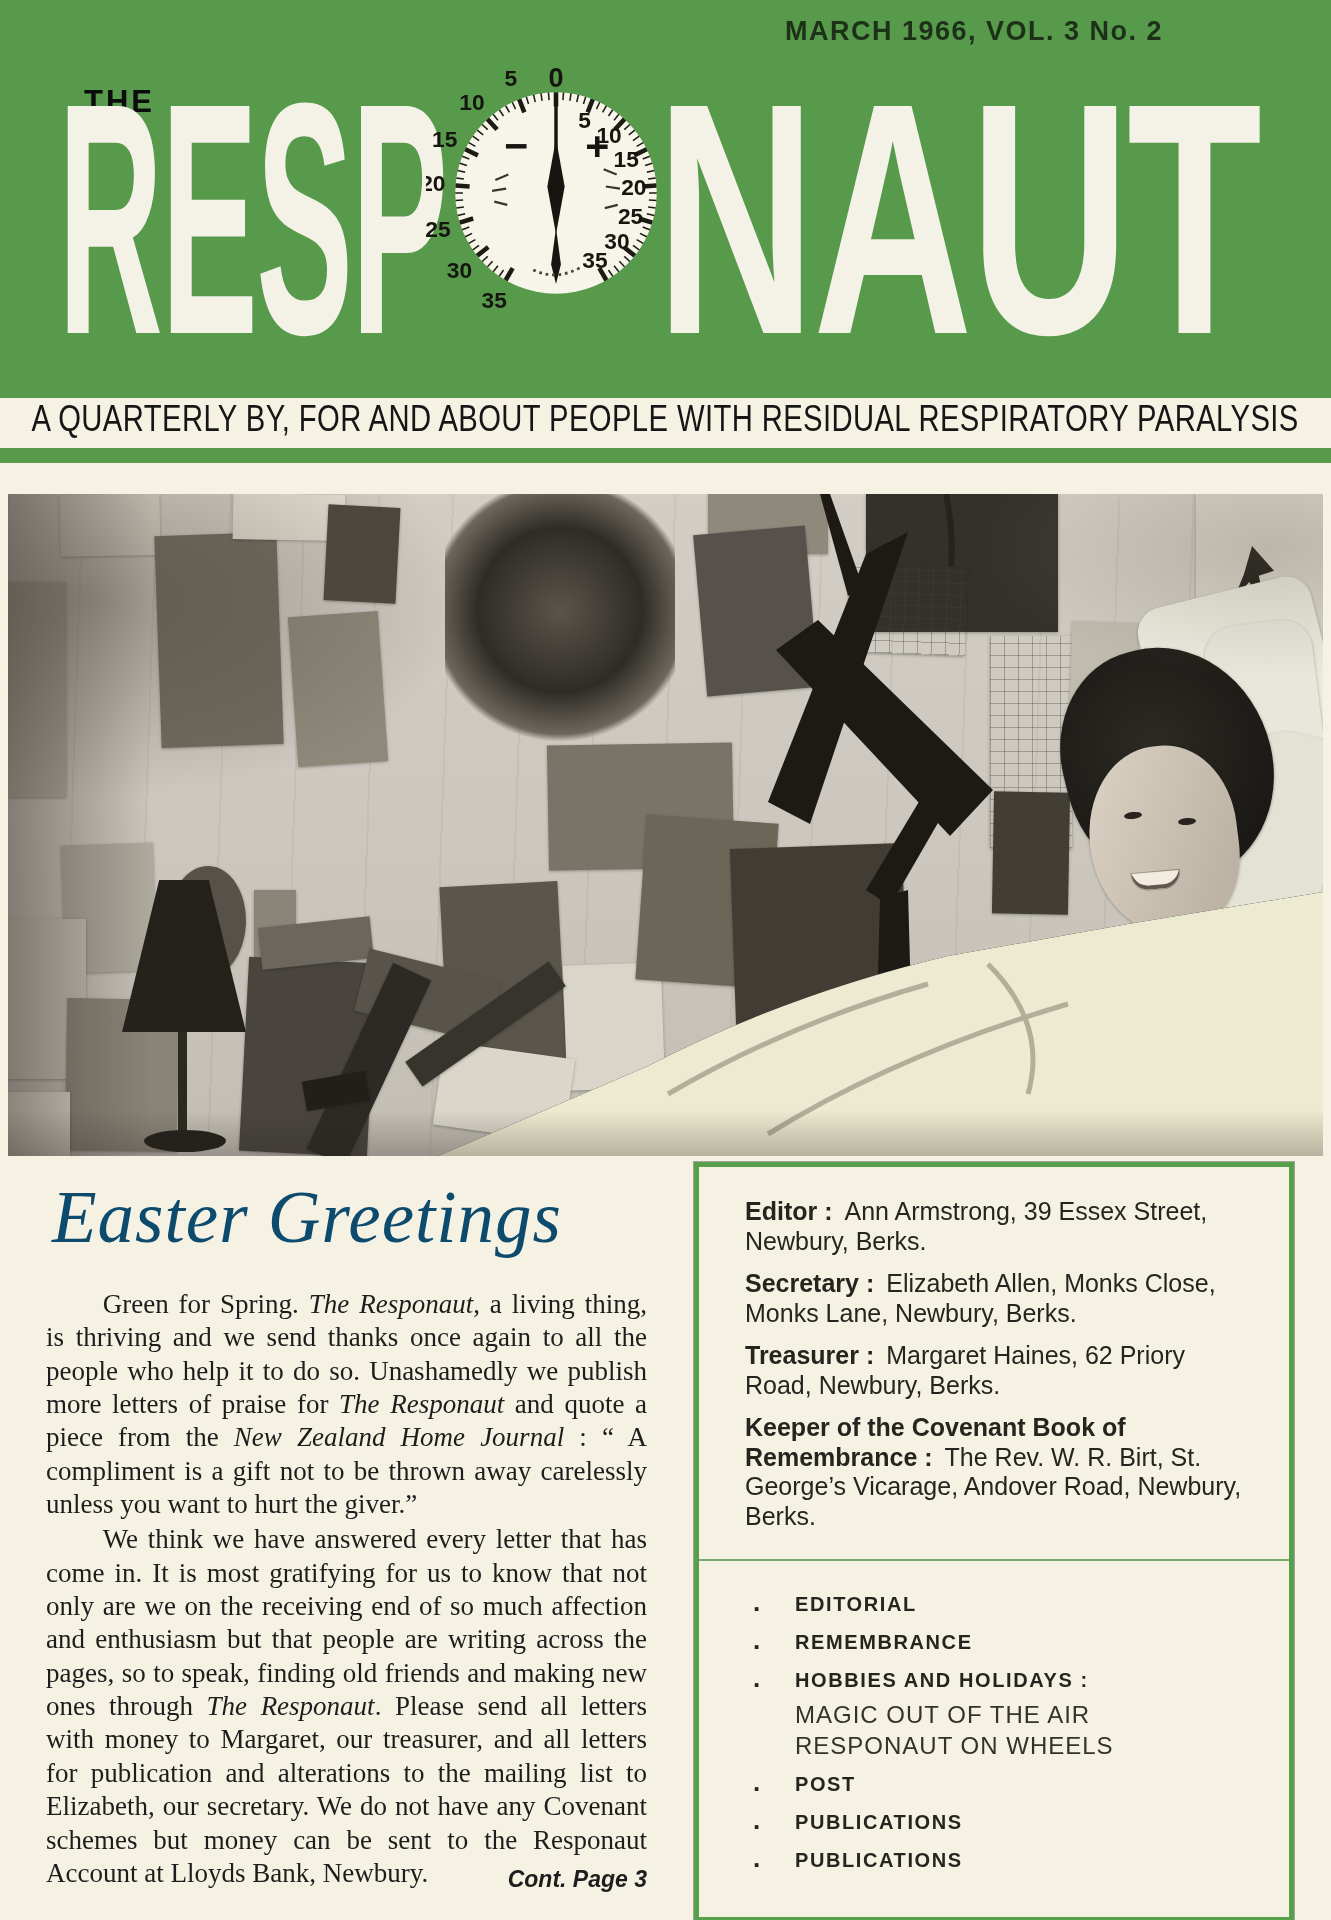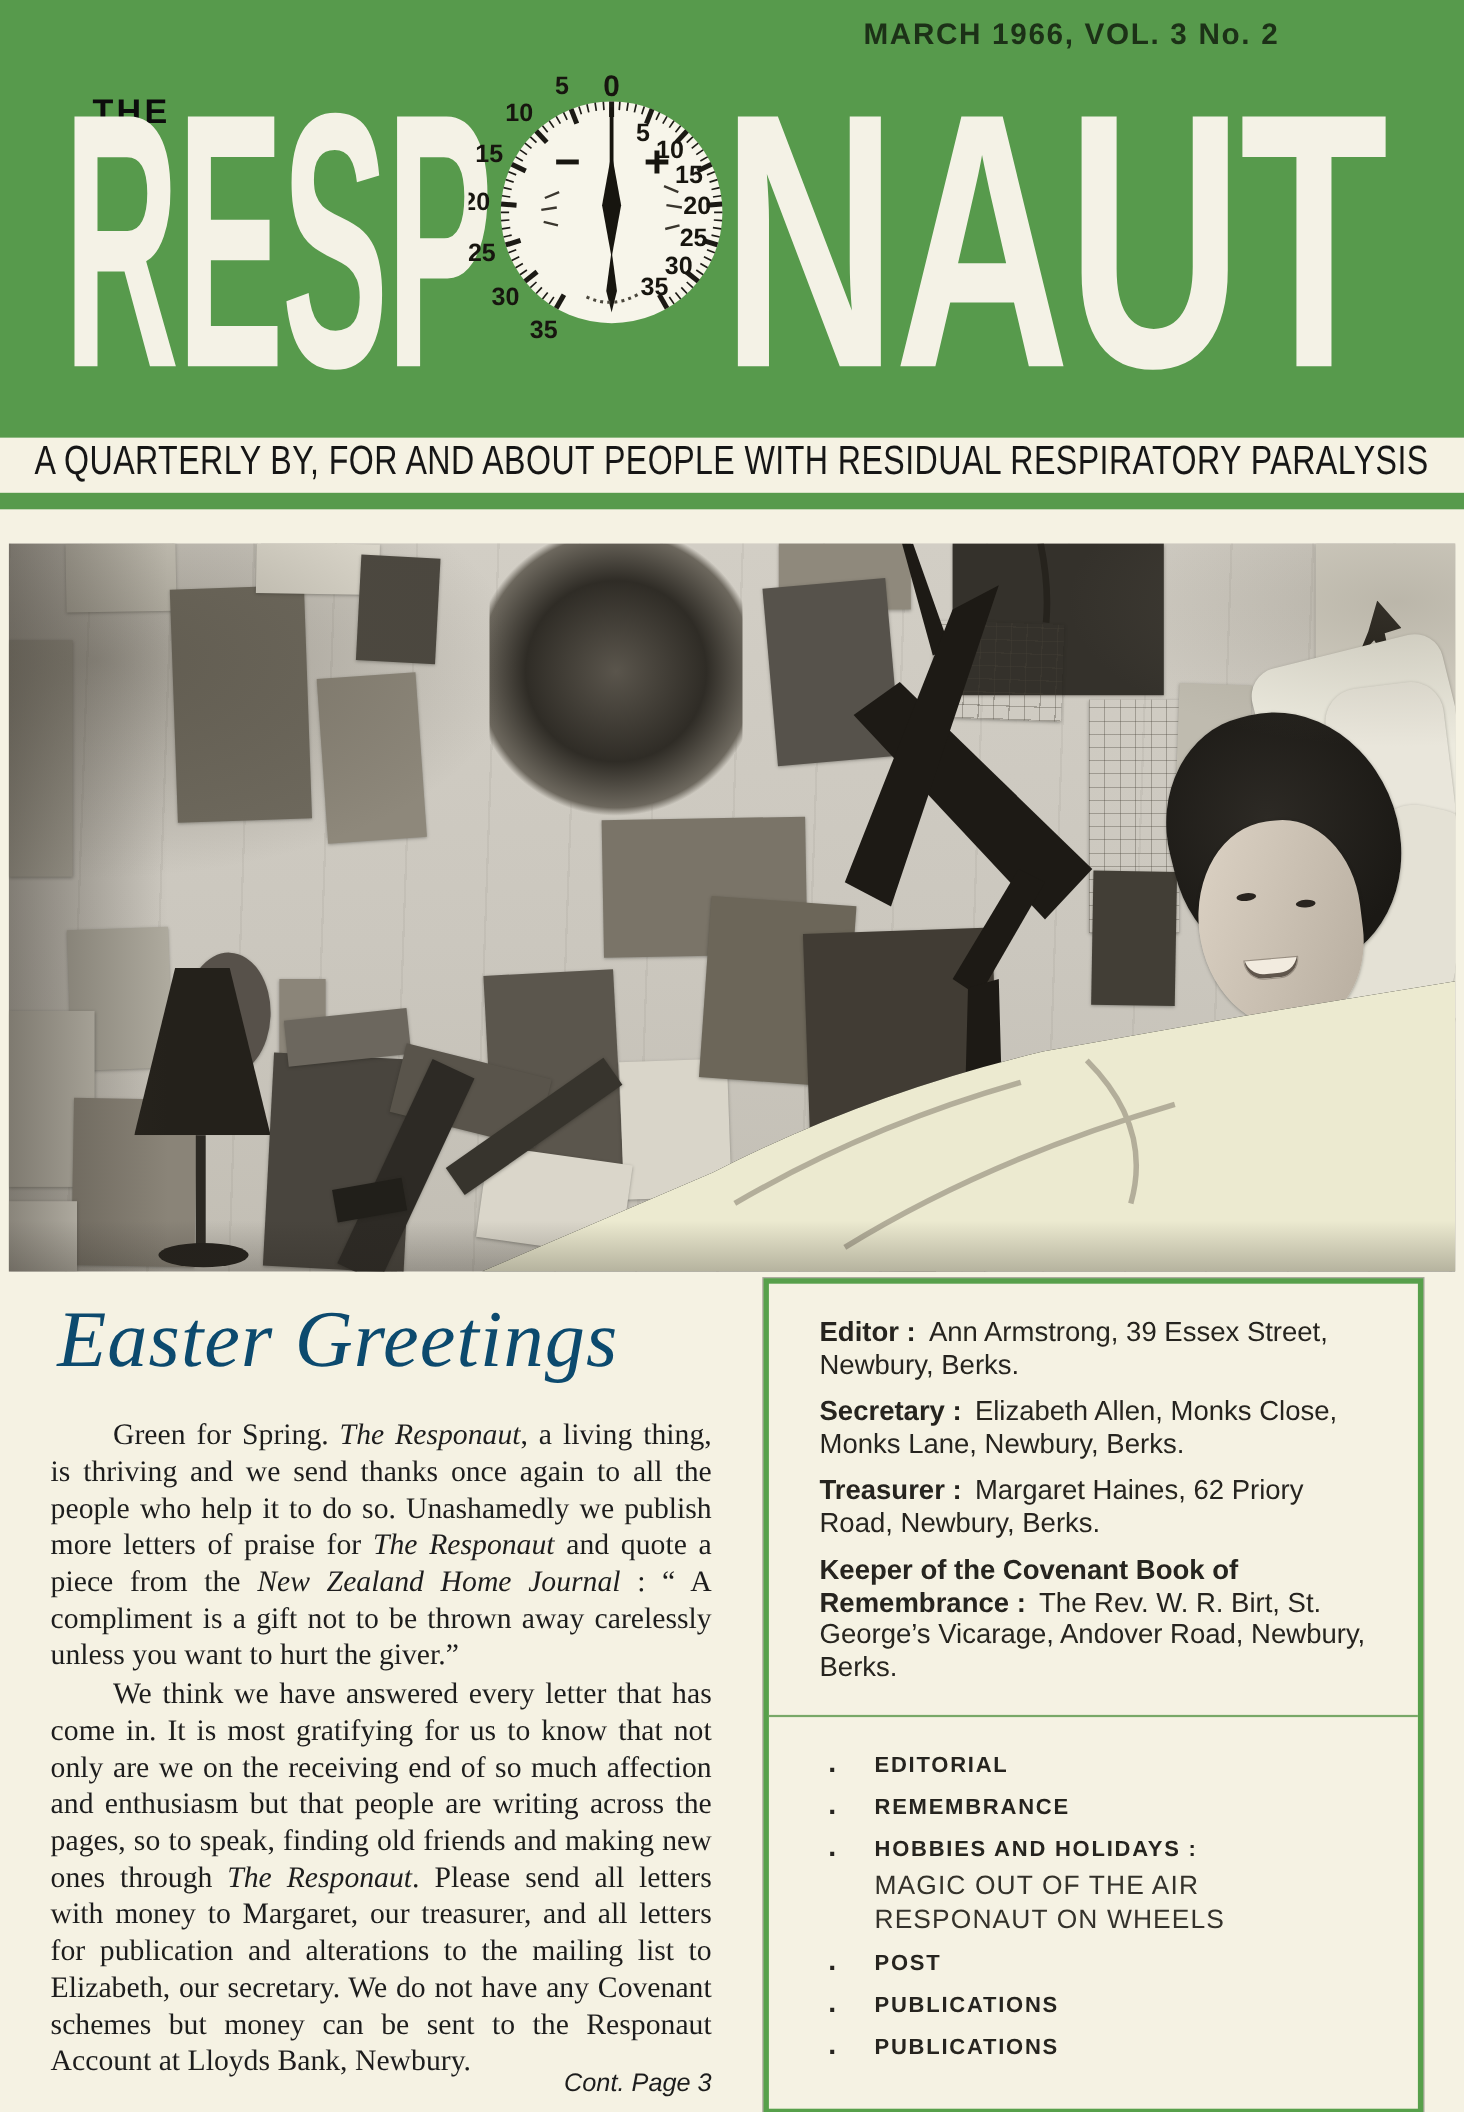--- a/index.html
+++ b/index.html
@@ -46,22 +46,22 @@
   .ph{position:absolute;box-shadow:0 1px 3px rgba(30,28,22,0.35);}
   .layer{position:absolute;left:0;top:0;width:100%;height:100%;}
   
   .article{position:absolute;left:46px;top:1176px;width:601px;}
   .article h1{margin:0 0 28px 6px;font-family:"Liberation Serif",serif;font-style:italic;
               font-weight:400;font-size:73px;letter-spacing:1px;color:#0c4a6e;}
   .article .body{font-family:"Liberation Serif",serif;font-size:27px;line-height:1.235;
               color:#1d1d1d;text-align:justify;}
   .article p{margin:0;text-indent:2.1em;}
   .article p + p{margin-top:2px;}
-  .cont{float:right;font-family:"Liberation Sans",sans-serif;font-style:italic;font-weight:400;
-        font-size:23px;text-indent:0;margin-top:22px;}
+  .cont{float:right;font-family:"Liberation Sans",sans-serif;font-style:italic;font-weight:700;
+        font-size:23px;text-indent:0;margin-top:8px;}
   .info-box{position:absolute;left:694px;top:1162px;width:600px;min-height:690px;
             box-sizing:border-box;border:5px solid #57a04b;outline:1px solid rgba(45,45,40,0.4);
             padding:30px 40px 36px 46px;color:#26241f;}
   .info-box .entry{font-size:25px;line-height:1.18;margin:0 0 13px;}
   .info-box .entry b{margin-right:12px;}
   .box-divider{border:none;border-top:2px solid #78a868;margin:28px -40px 26px -46px;}
   .info-box h2{margin:0 0 18px;font-size:30px;letter-spacing:2px;color:#23211c;}
   .c-item{margin:0 0 0 8px;}
   .c-row{display:flex;align-items:baseline;margin:7px 0;}
   .c-dot{width:42px;font-weight:700;font-size:26px;flex:none;}

